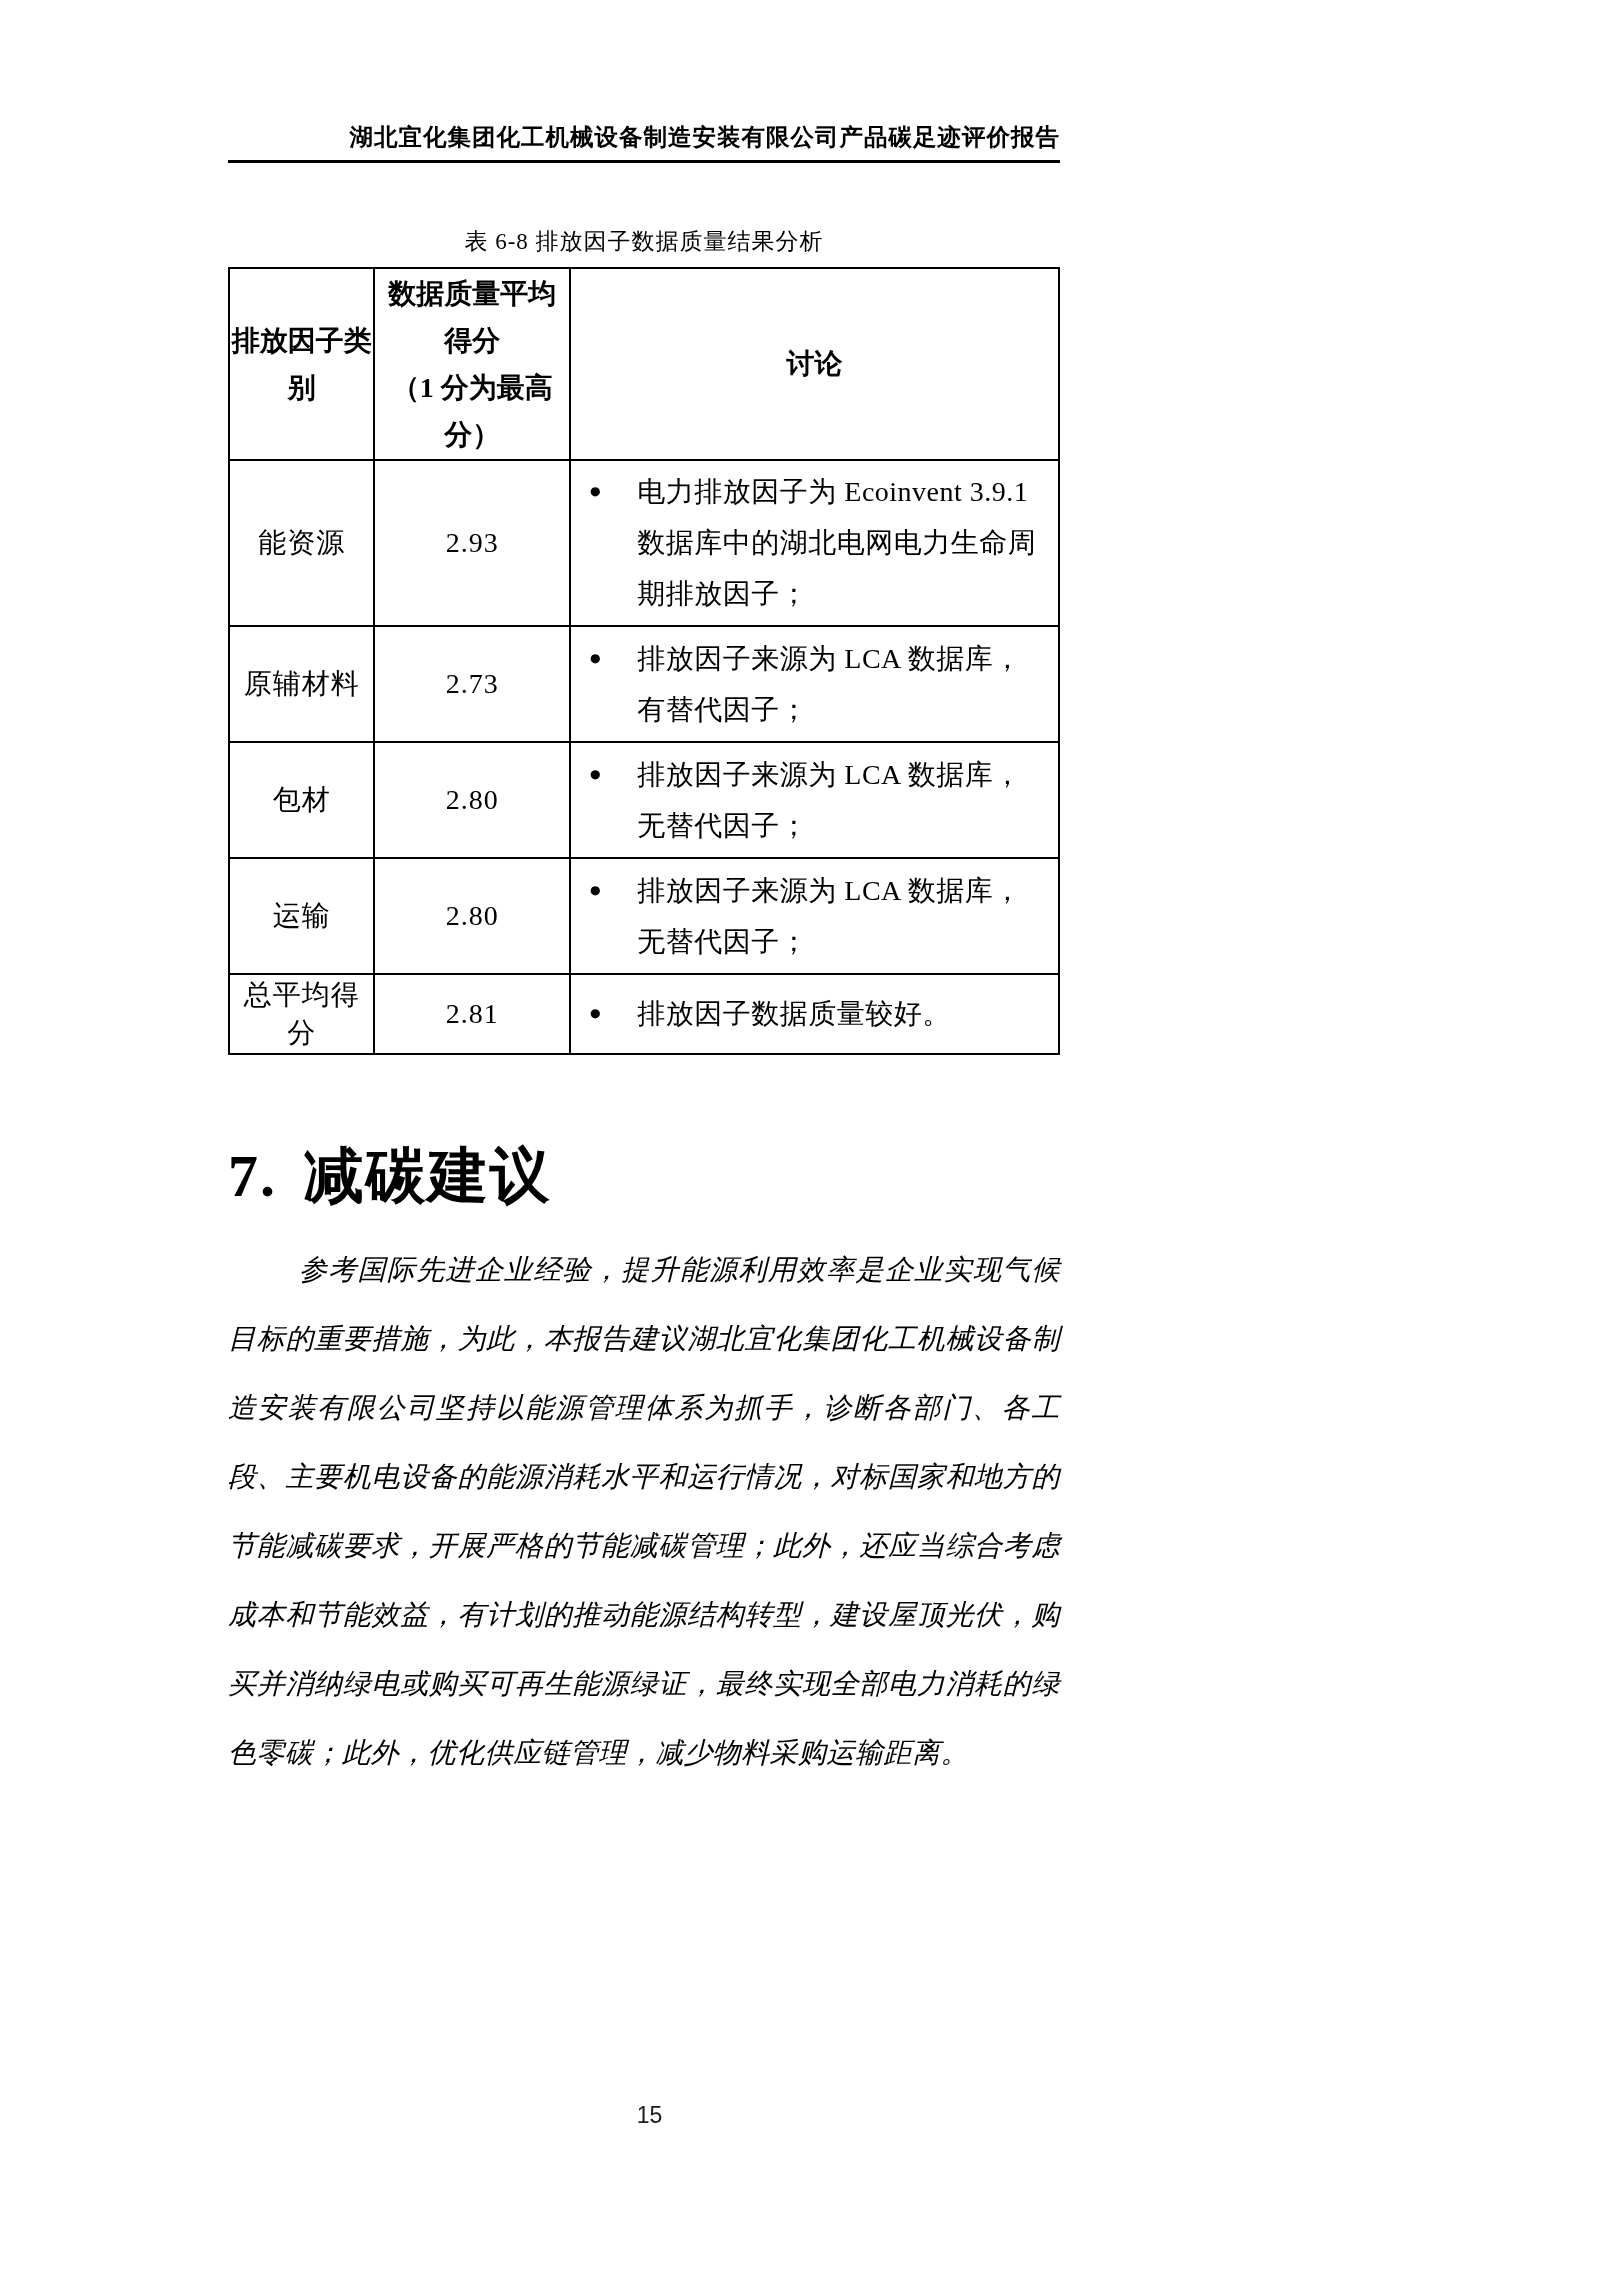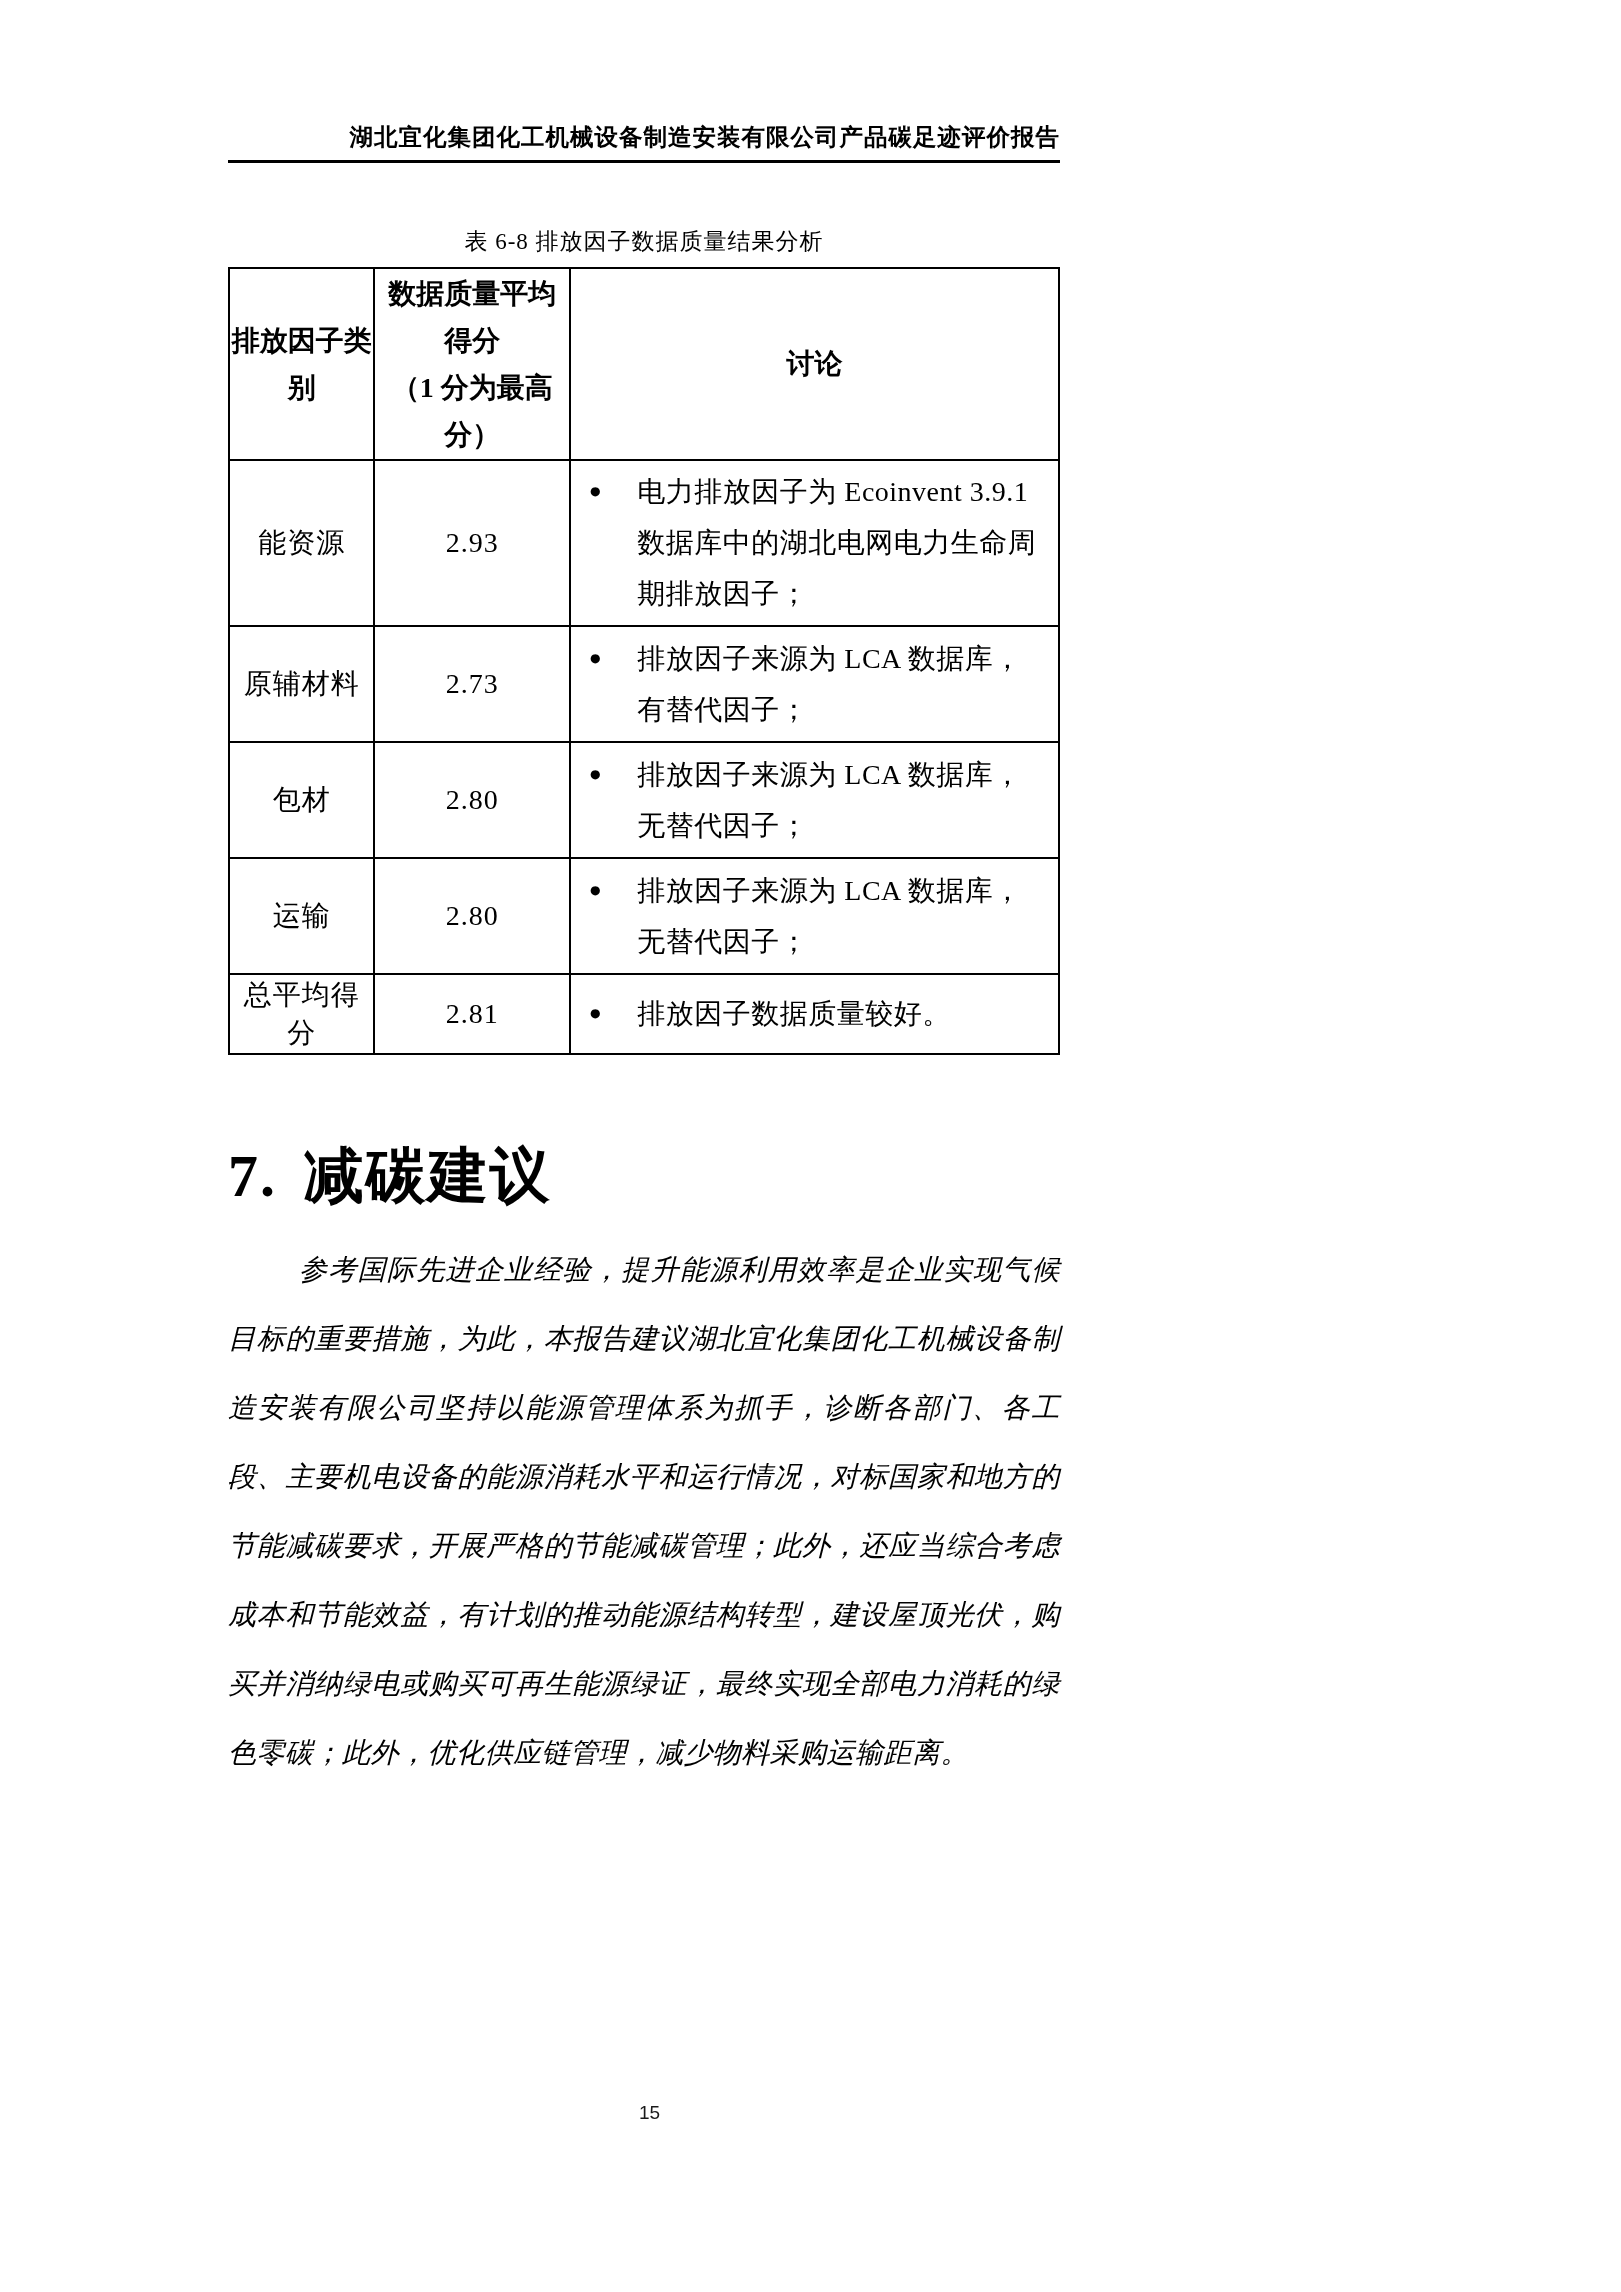--- a/index.html
+++ b/index.html
@@ -98,21 +98,21 @@
     letter-spacing: 0.5px;
     font-style: italic;
   }
   .page-number {
     position: absolute;
     top: 2102px;
     left: 0;
     right: 0;
     text-align: center;
     font-family: "Liberation Sans", "DejaVu Sans", sans-serif;
-    font-size: 19px;
+    font-size: 23px;
     color: #1a1a1a;
     padding-left: 15px;
   }
 </style>
 </head>
 <body>
 
 <div class="page">
 
   <header class="doc-header">

